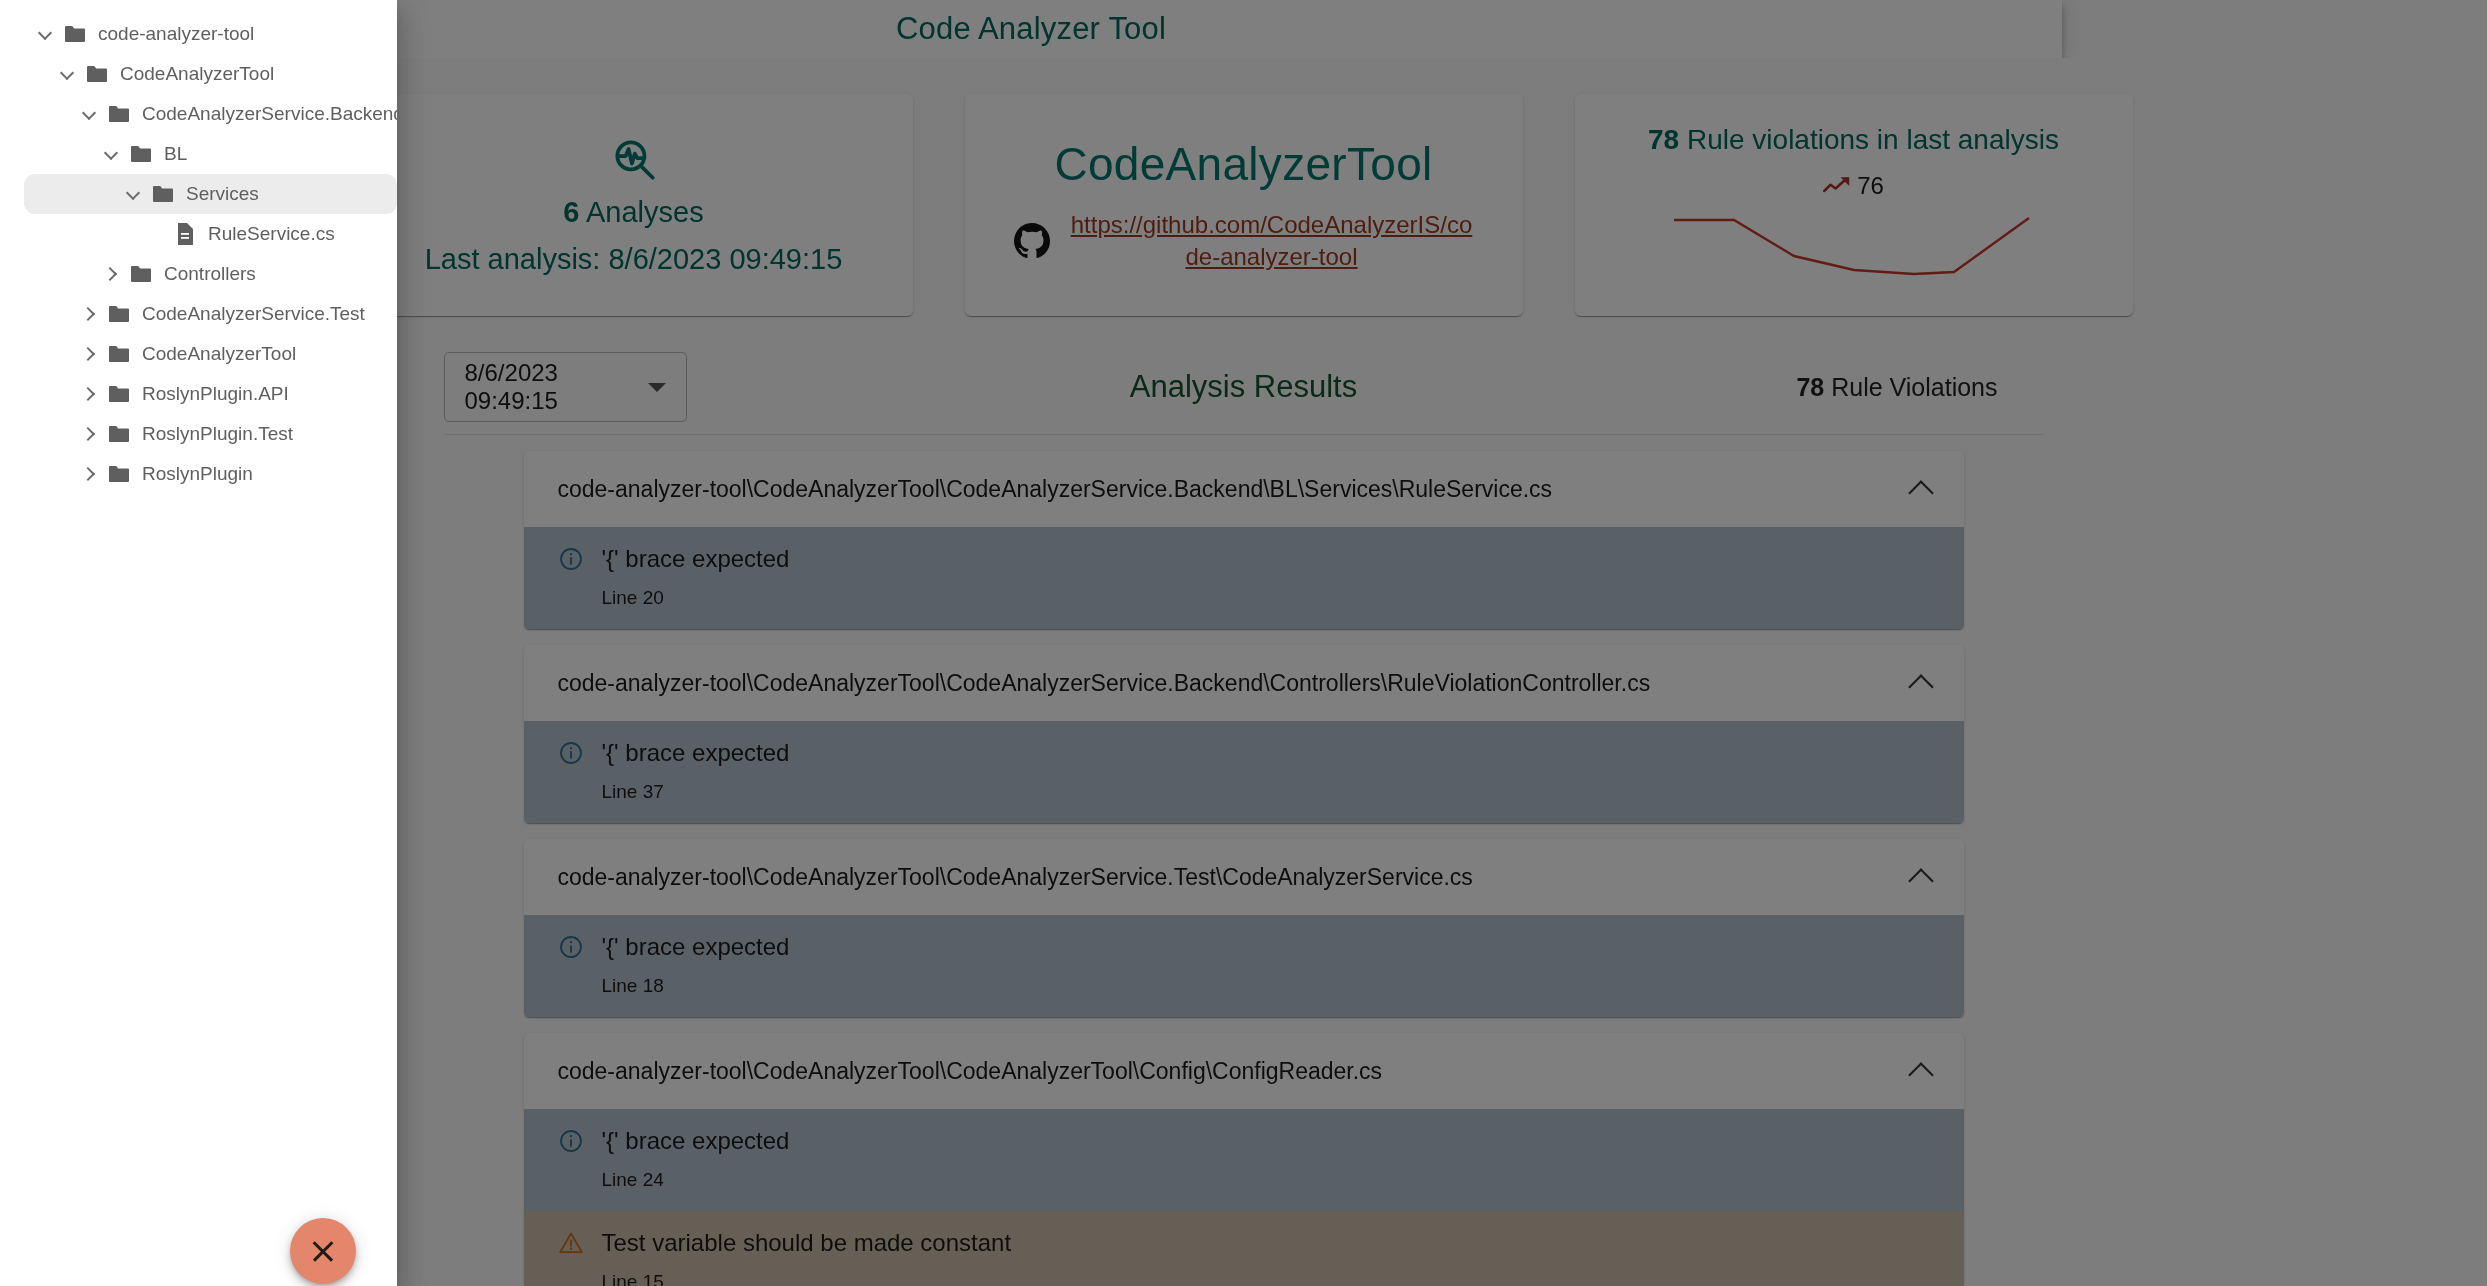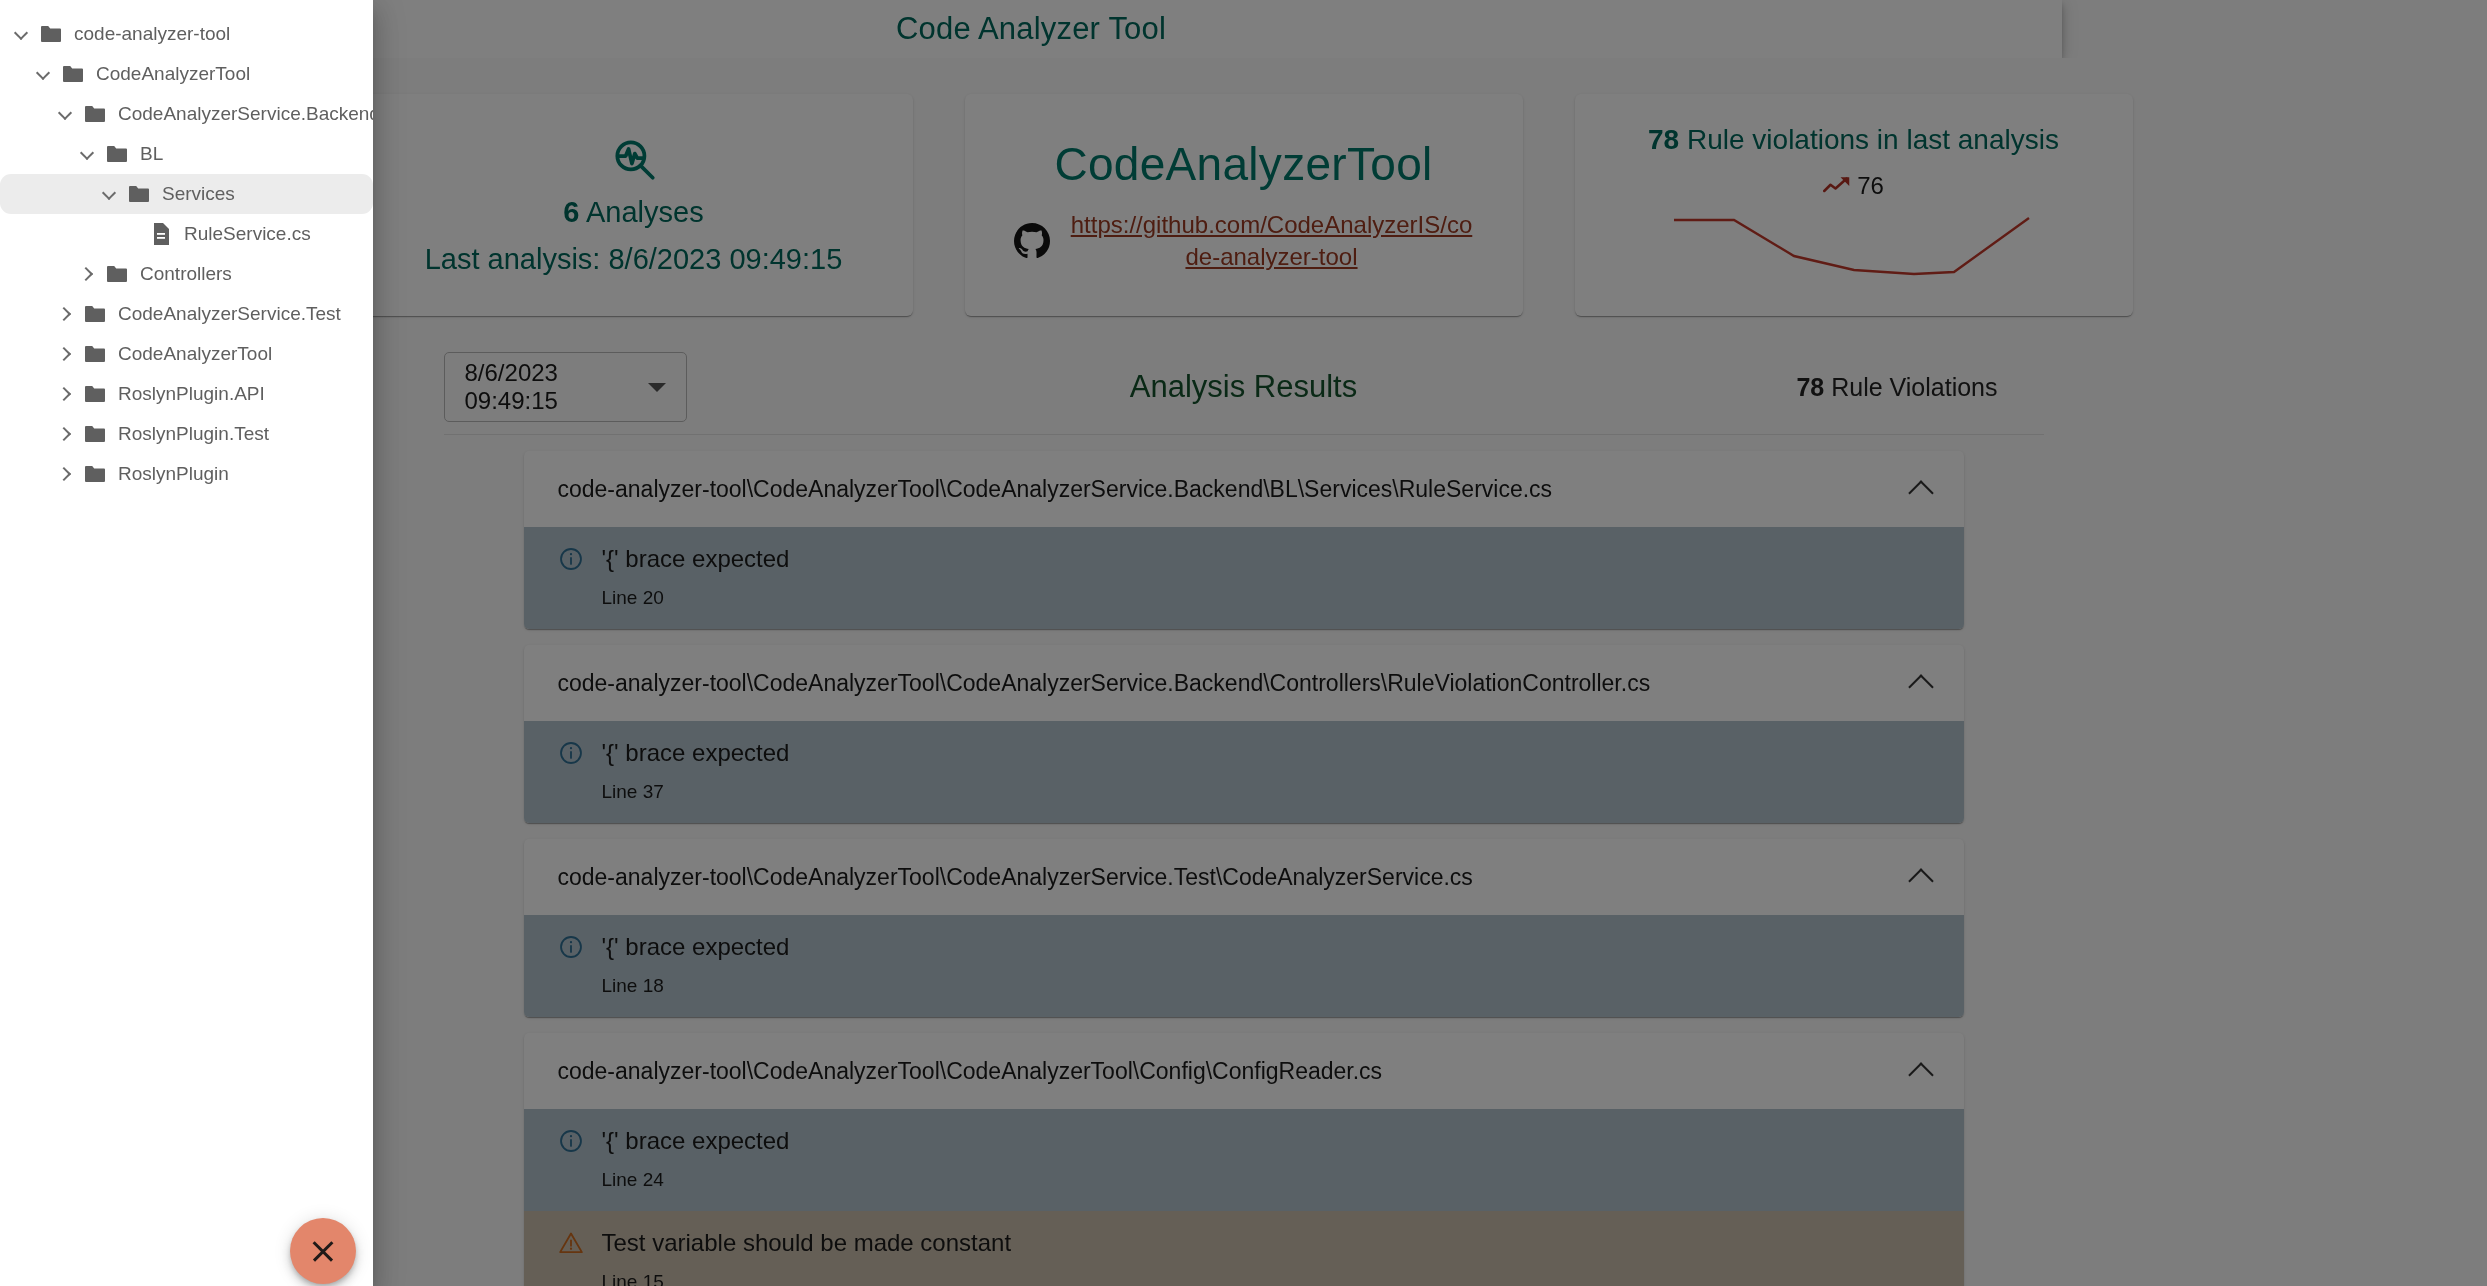--- a/index.html
+++ b/index.html
@@ -100,20 +100,21 @@
   svg{display:block;}
 
   
   #scrim{position:absolute;inset:0;background:rgba(0,0,0,.5);}
 
   
   #drawer{
     position:absolute;left:0;top:0;width:373px;height:1286px;background:#ffffff;
     box-shadow:0 8px 10px -5px rgba(0,0,0,.2),0 16px 24px 2px rgba(0,0,0,.14),0 6px 30px 5px rgba(0,0,0,.12);
     overflow:hidden;
+    padding-left:24px;
   }
   .tree{padding-top:14px;}
   .node{
     display:flex;align-items:center;height:40px;cursor:pointer;white-space:nowrap;
   }
   .node.selected{background:#ececec;border-radius:11px;}
   .twisty{width:22px;height:22px;flex:0 0 22px;display:flex;align-items:center;justify-content:center;}
   .twisty i{display:inline-block;width:8px;height:8px;border-right:2px solid #6b6b6b;border-bottom:2px solid #6b6b6b;}
   .twisty.down i{transform:rotate(45deg);margin-top:-3px;}
   .twisty.right i{transform:rotate(-45deg);margin-left:-3px;}

